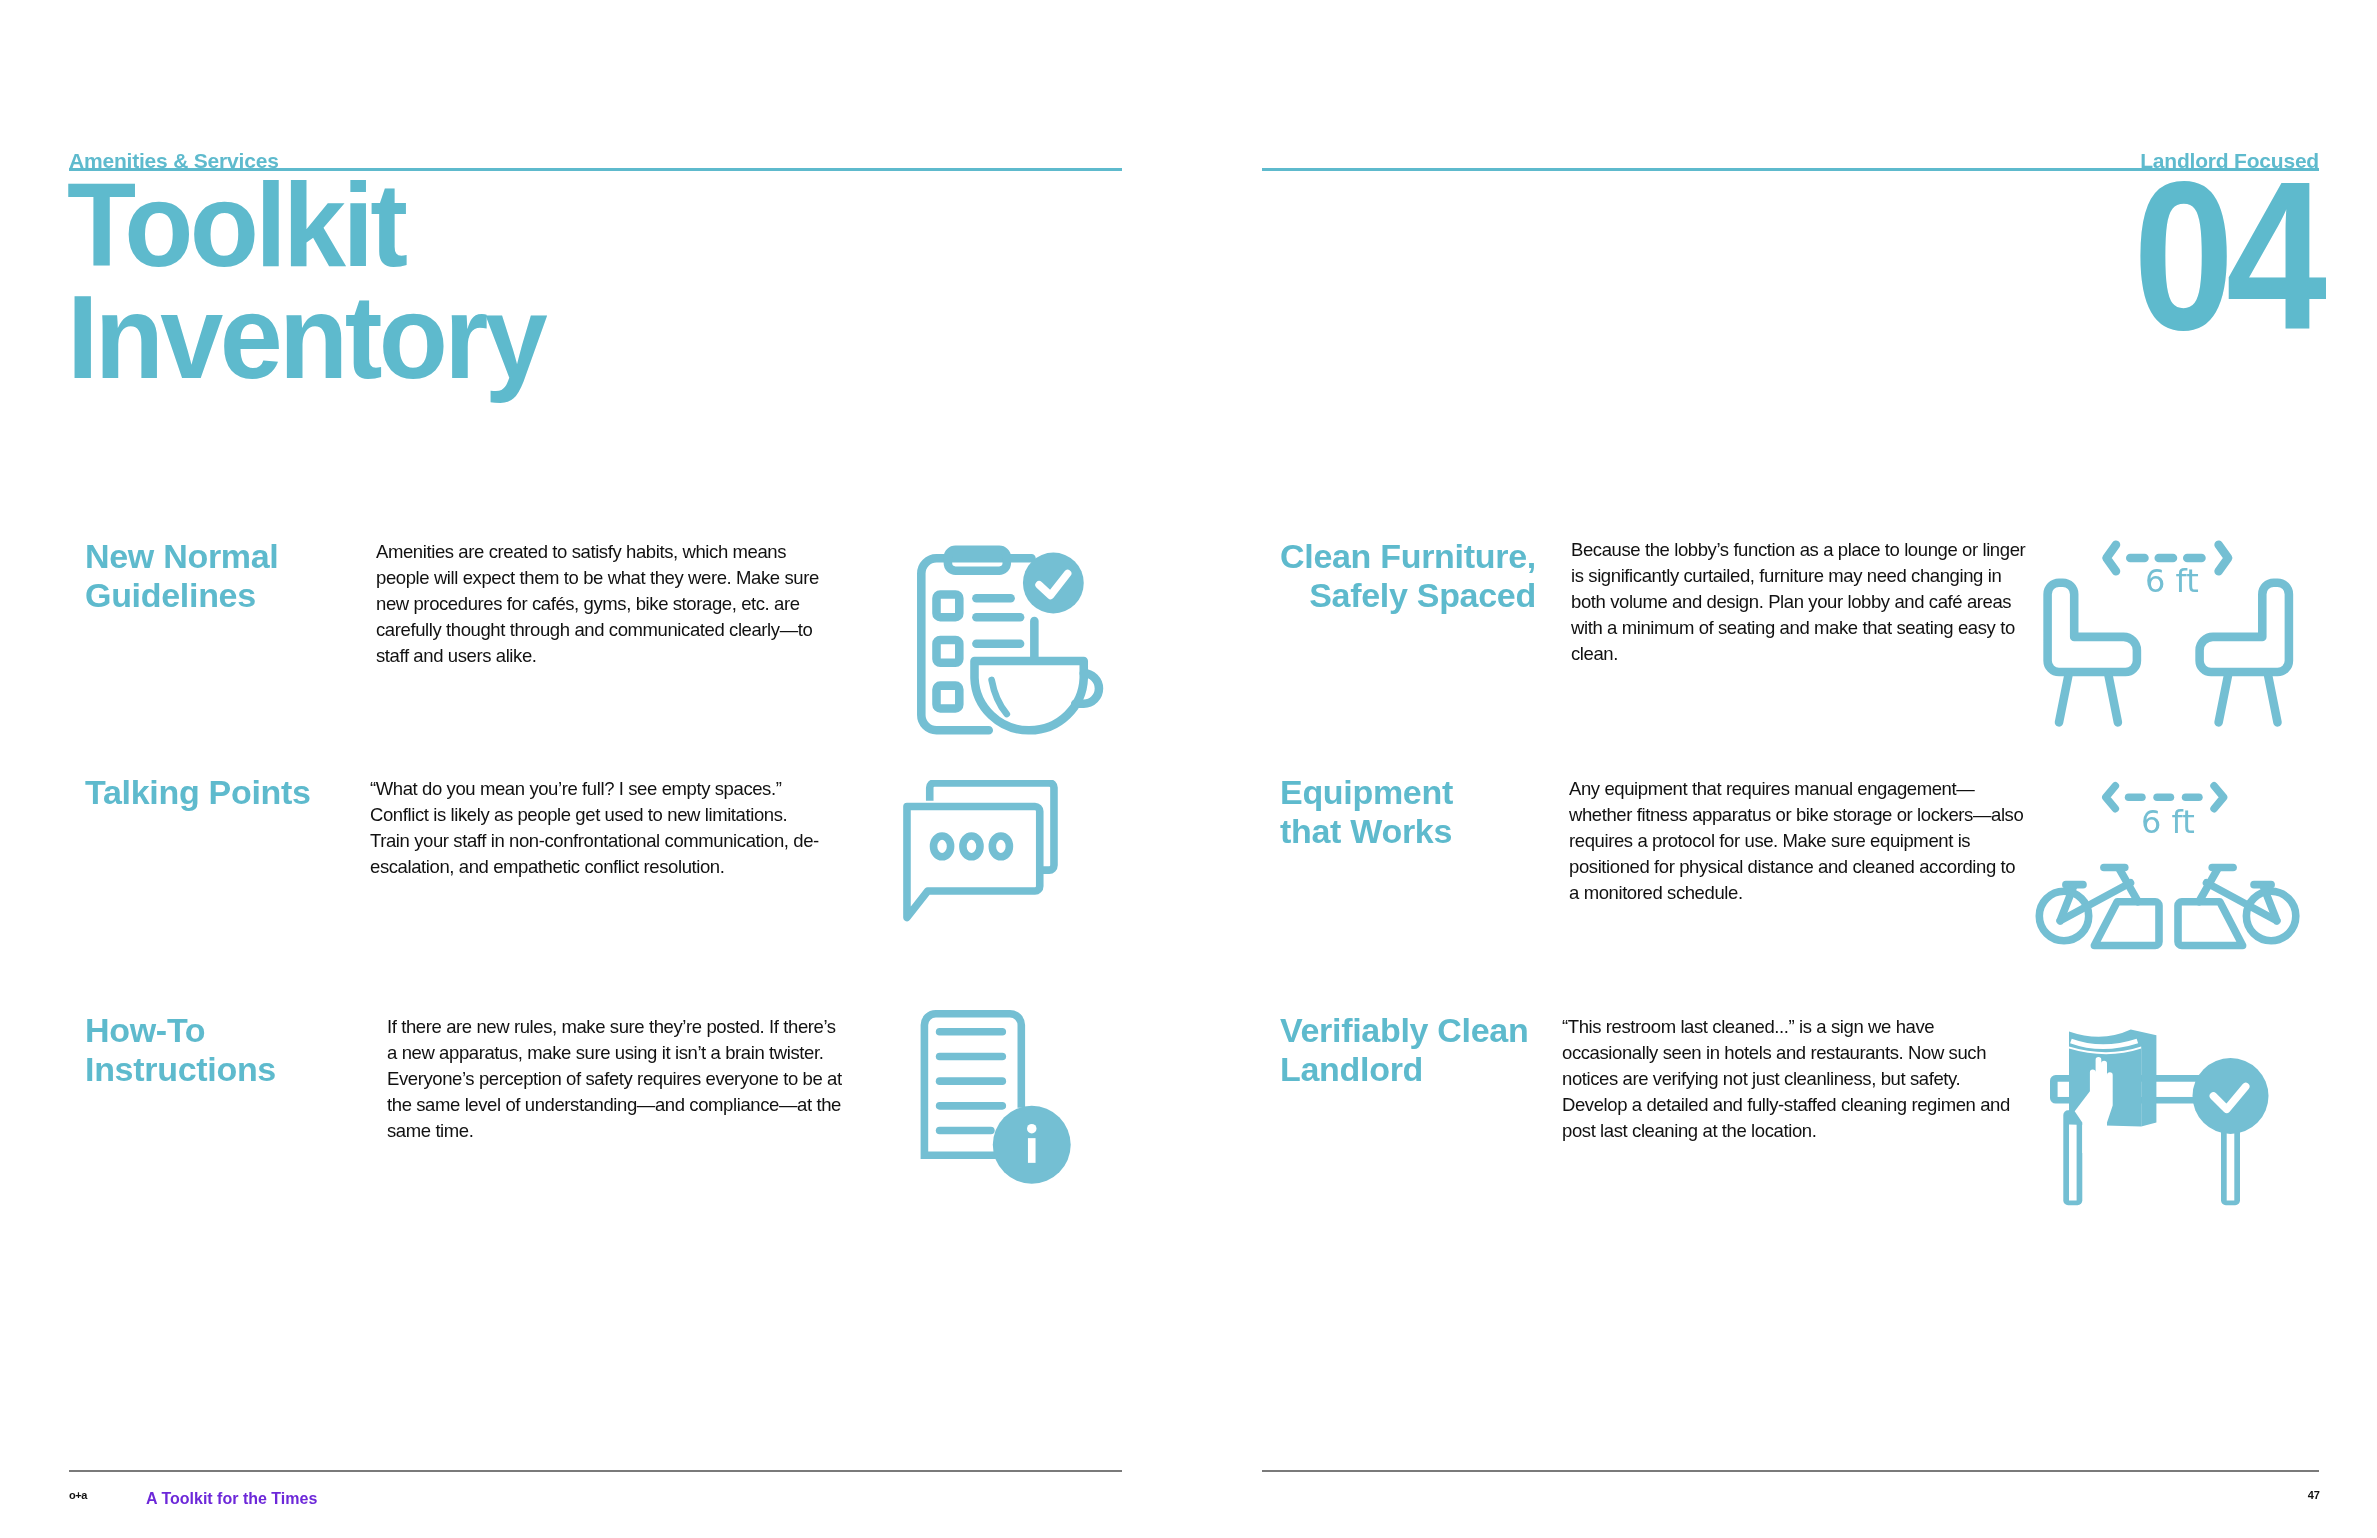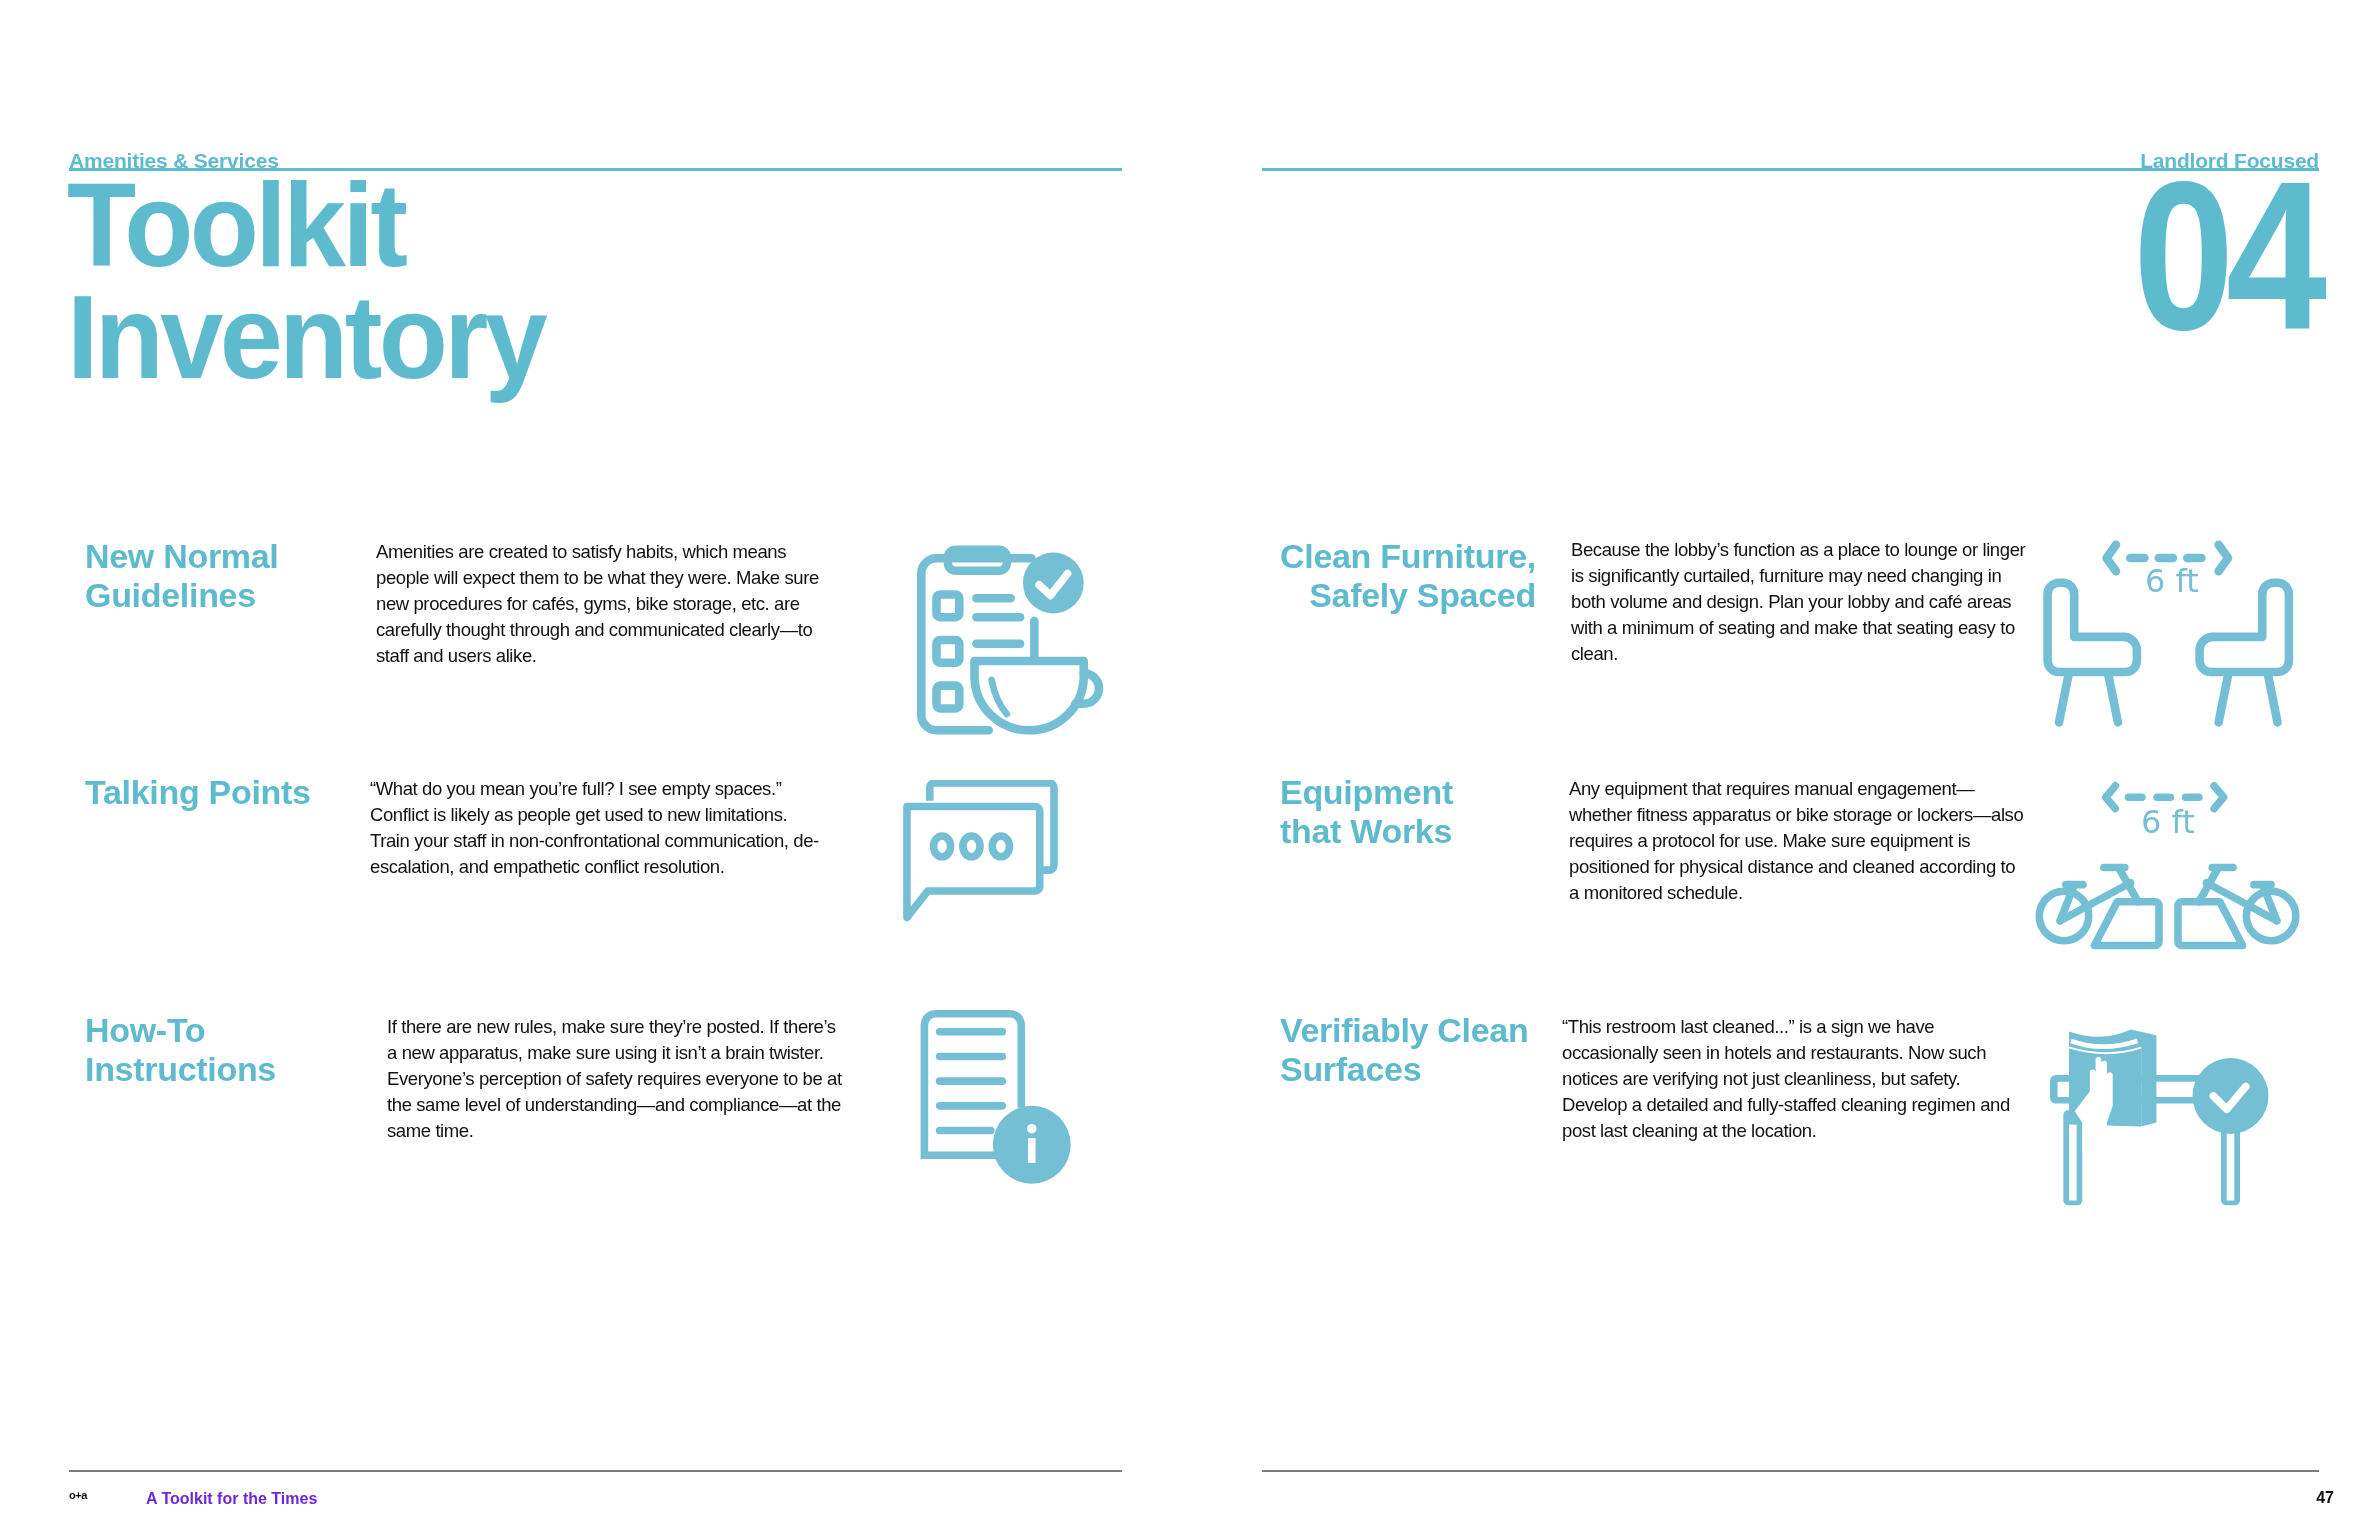--- a/index.html
+++ b/index.html
@@ -10,21 +10,21 @@
   .rule { position:absolute; height:2.9px; background:#5ebacd; }
   .rule-gray { position:absolute; height:1.9px; background:#7a7a7a; }
   .big-title { position:absolute; left:67px; top:169px; font-size:118px; line-height:112px; font-weight:bold; color:#5ebacd; letter-spacing:-3.8px; transform:scaleX(0.96); transform-origin:left top; }
   .chapter-num { position:absolute; right:59px; top:152px; font-size:211px; line-height:209px; font-weight:bold; color:#5ebacd; letter-spacing:-9.5px; transform:scaleX(0.86); transform-origin:right top; }
   .item-title { position:absolute; font-size:34px; line-height:39px; font-weight:bold; color:#5ebacd; letter-spacing:-0.3px;margin-left:16px; }
   .item-body { position:absolute; font-size:18.5px; line-height:26px; color:#111; letter-spacing:-0.4px; width:457px; }
   .icon { position:absolute; }
   .icon svg { display:block; }
   .footer-logo { position:absolute; left:69px; top:1489px; font-size:11px; font-weight:bold; color:#111; letter-spacing:-0.5px; }
   .footer-text { position:absolute; left:146px; top:1490px; font-size:16px; font-weight:bold; color:#6d28d9; }
-  .page-num { position:absolute; right:44px; top:1489px; font-size:16px; font-weight:bold; color:#111; }
+  .page-num { position:absolute; right:58px; top:1489px; font-size:11px; font-weight:bold; color:#111; }
 </style>
 </head>
 <body>
 
 <div class="section-label" style="left:69px;">Amenities &amp; Services</div>
 <div class="rule" style="left:69px; top:168px; width:1053px;"></div>
 <div class="big-title">
   <div>Toolkit</div>
   <div>Inventory</div>
 </div>
@@ -137,21 +137,21 @@
     <line x1="264" y1="150" x2="190" y2="110"></line>
     <line x1="202" y1="95" x2="182" y2="130"></line>
     <line x1="218" y1="94" x2="196" y2="94"></line>
     <path d="M204 130 H164 a4 4 0 0 0 -4 4 V172 a4 4 0 0 0 4 4 H228 Z"></path>
   </svg>
   <div class="abs" style="left:115px; top:25px; font-size:32px; font-family:'DejaVu Sans',sans-serif; color:#74bfd3;">6 ft</div>
 </div>
 
 <div class="item-title" style="left:1264px; top:1011px;">
   <div>Verifiably Clean</div>
-  <div>Surfaces</div>
+  <div>Landlord</div>
 </div>
 <div class="item-body" style="left:1562px; top:1014px;">“This restroom last cleaned...” is a sign we have occasionally seen in hotels and restaurants. Now such notices are verifying not just cleanliness, but safety. Develop a detailed and fully-staffed cleaning regimen and post last cleaning at the location.</div>
 <div class="icon" style="left:2050px; top:1020px;">
   <svg width="247" height="190" viewBox="0 0 260 200" fill="#74bfd3" stroke="none">
 
     <rect x="0" y="58" width="170" height="30" rx="6"></rect>
     <rect x="8" y="65" width="155" height="16" fill="#ffffff"></rect>
 
     <rect x="14" y="95" width="20" height="100" rx="5"></rect>
     <rect x="20" y="100" width="8" height="90" fill="#ffffff"></rect>

